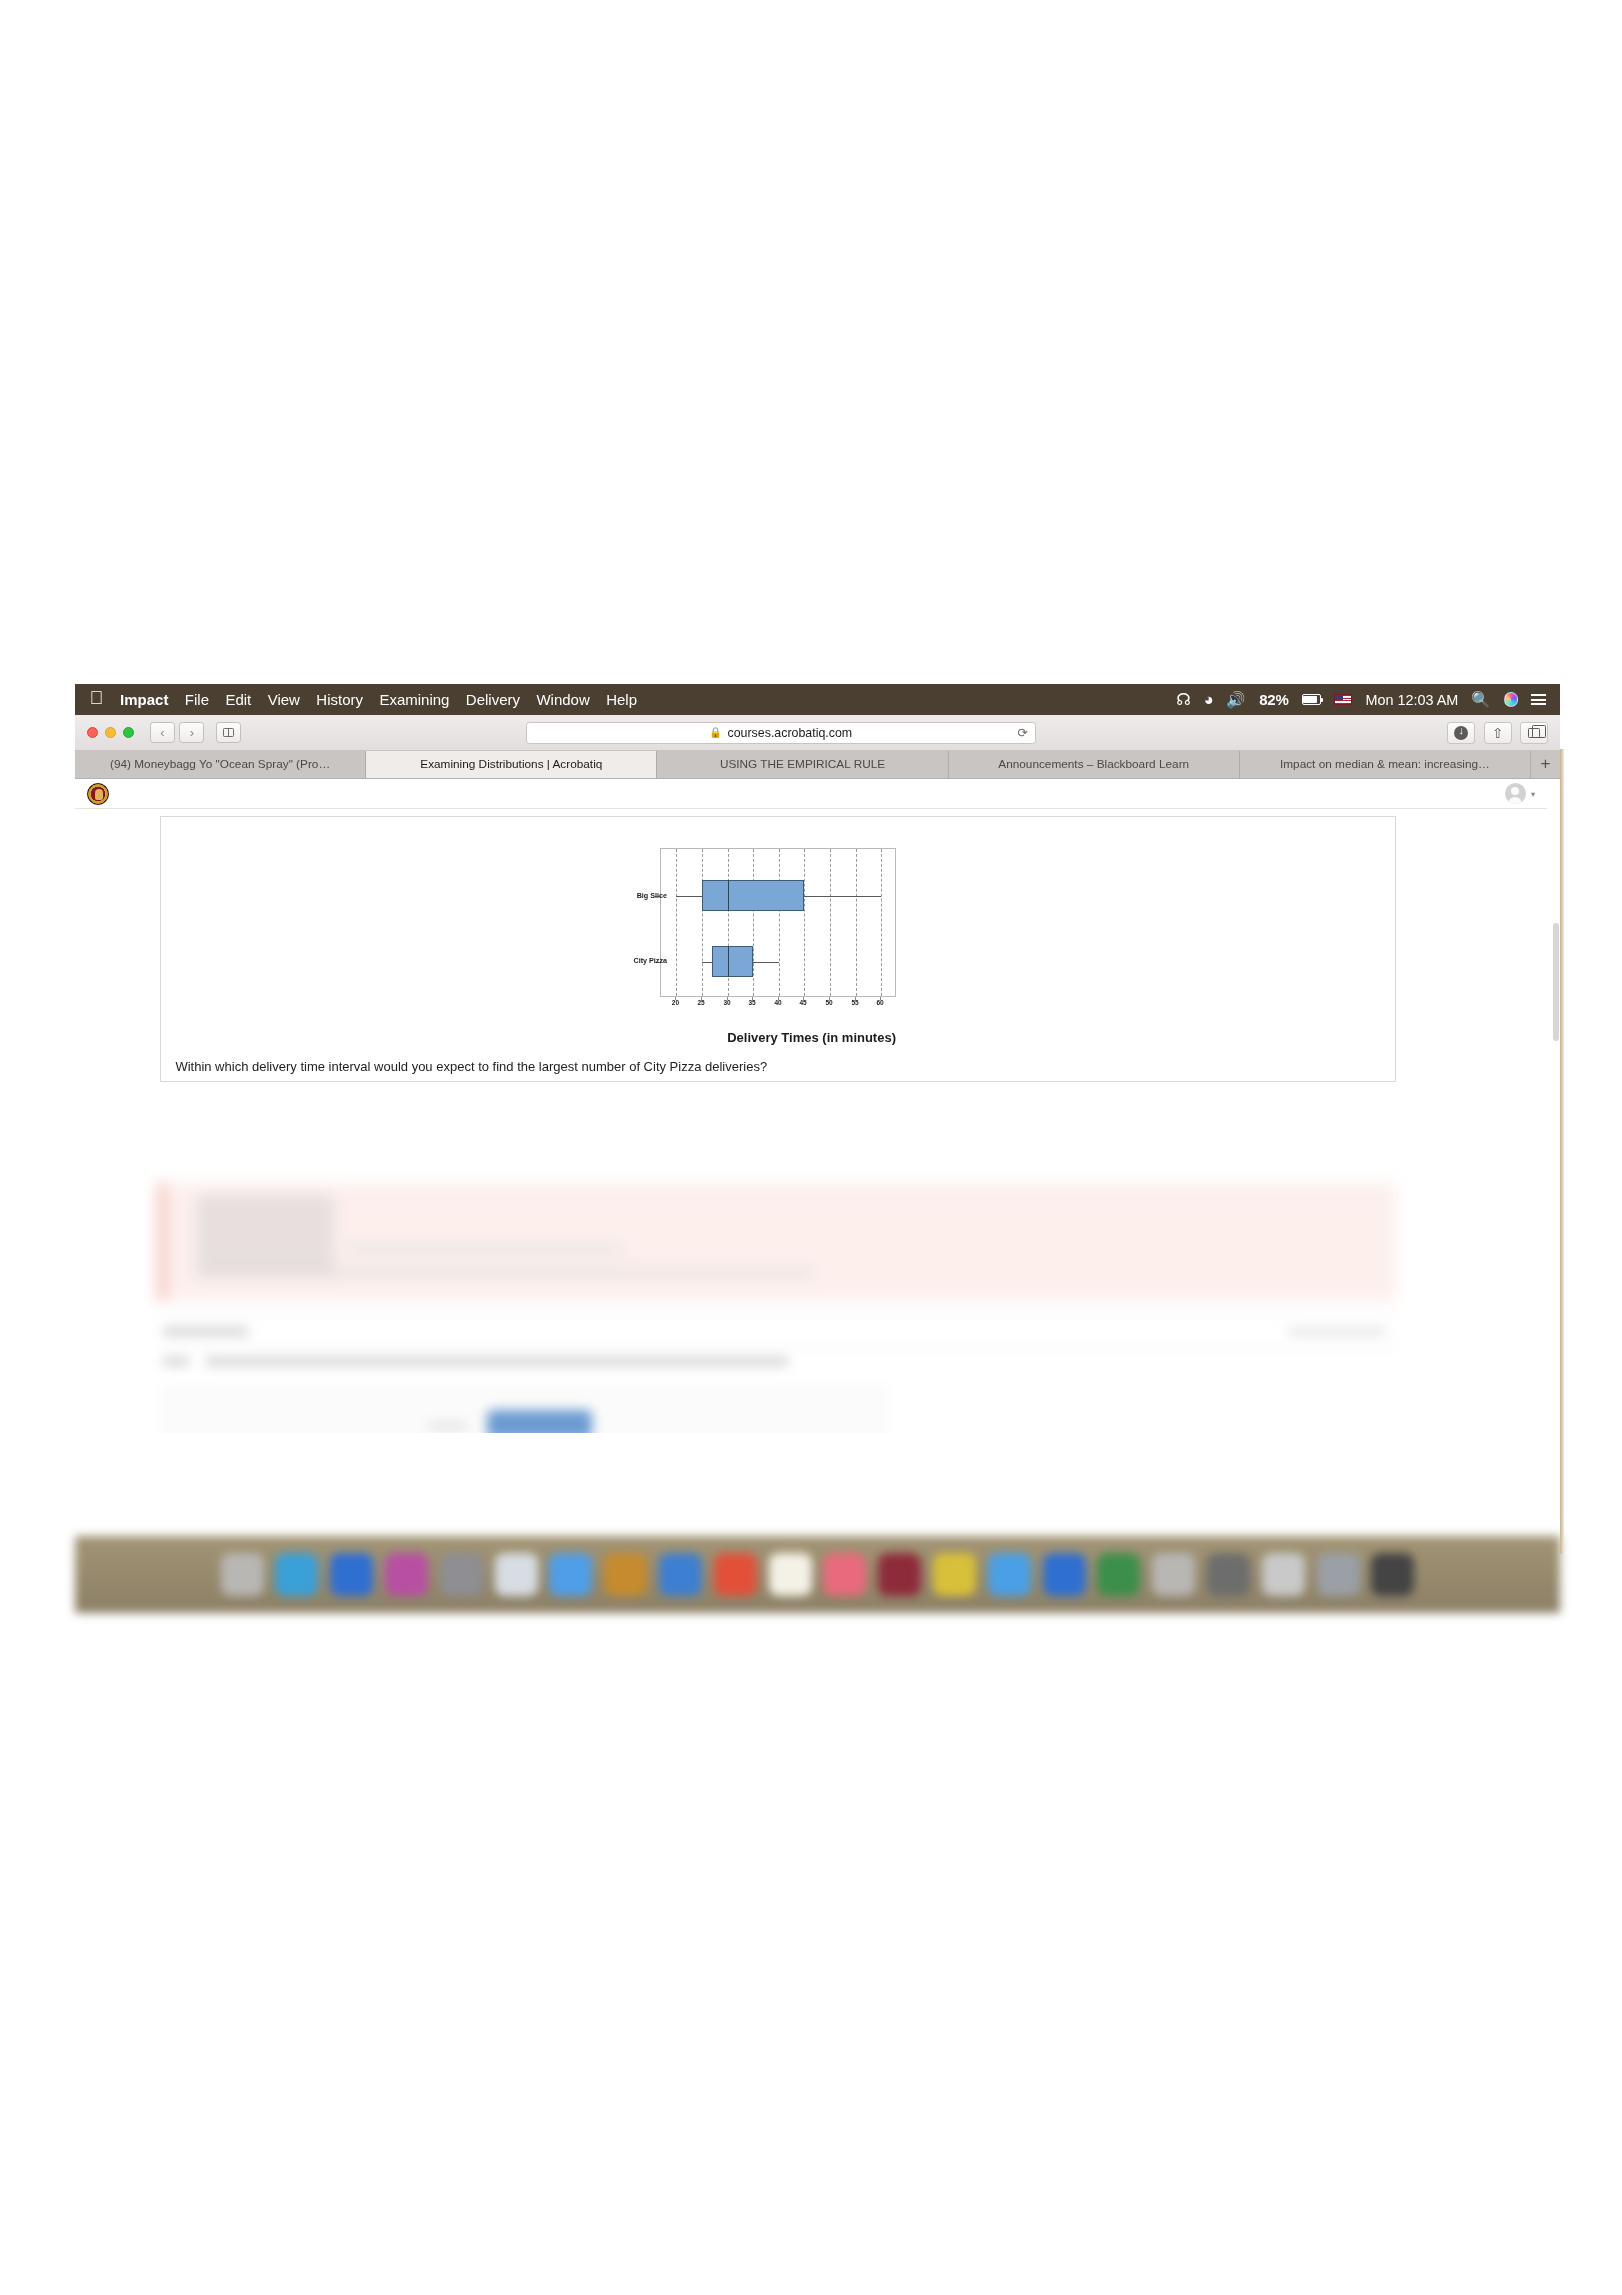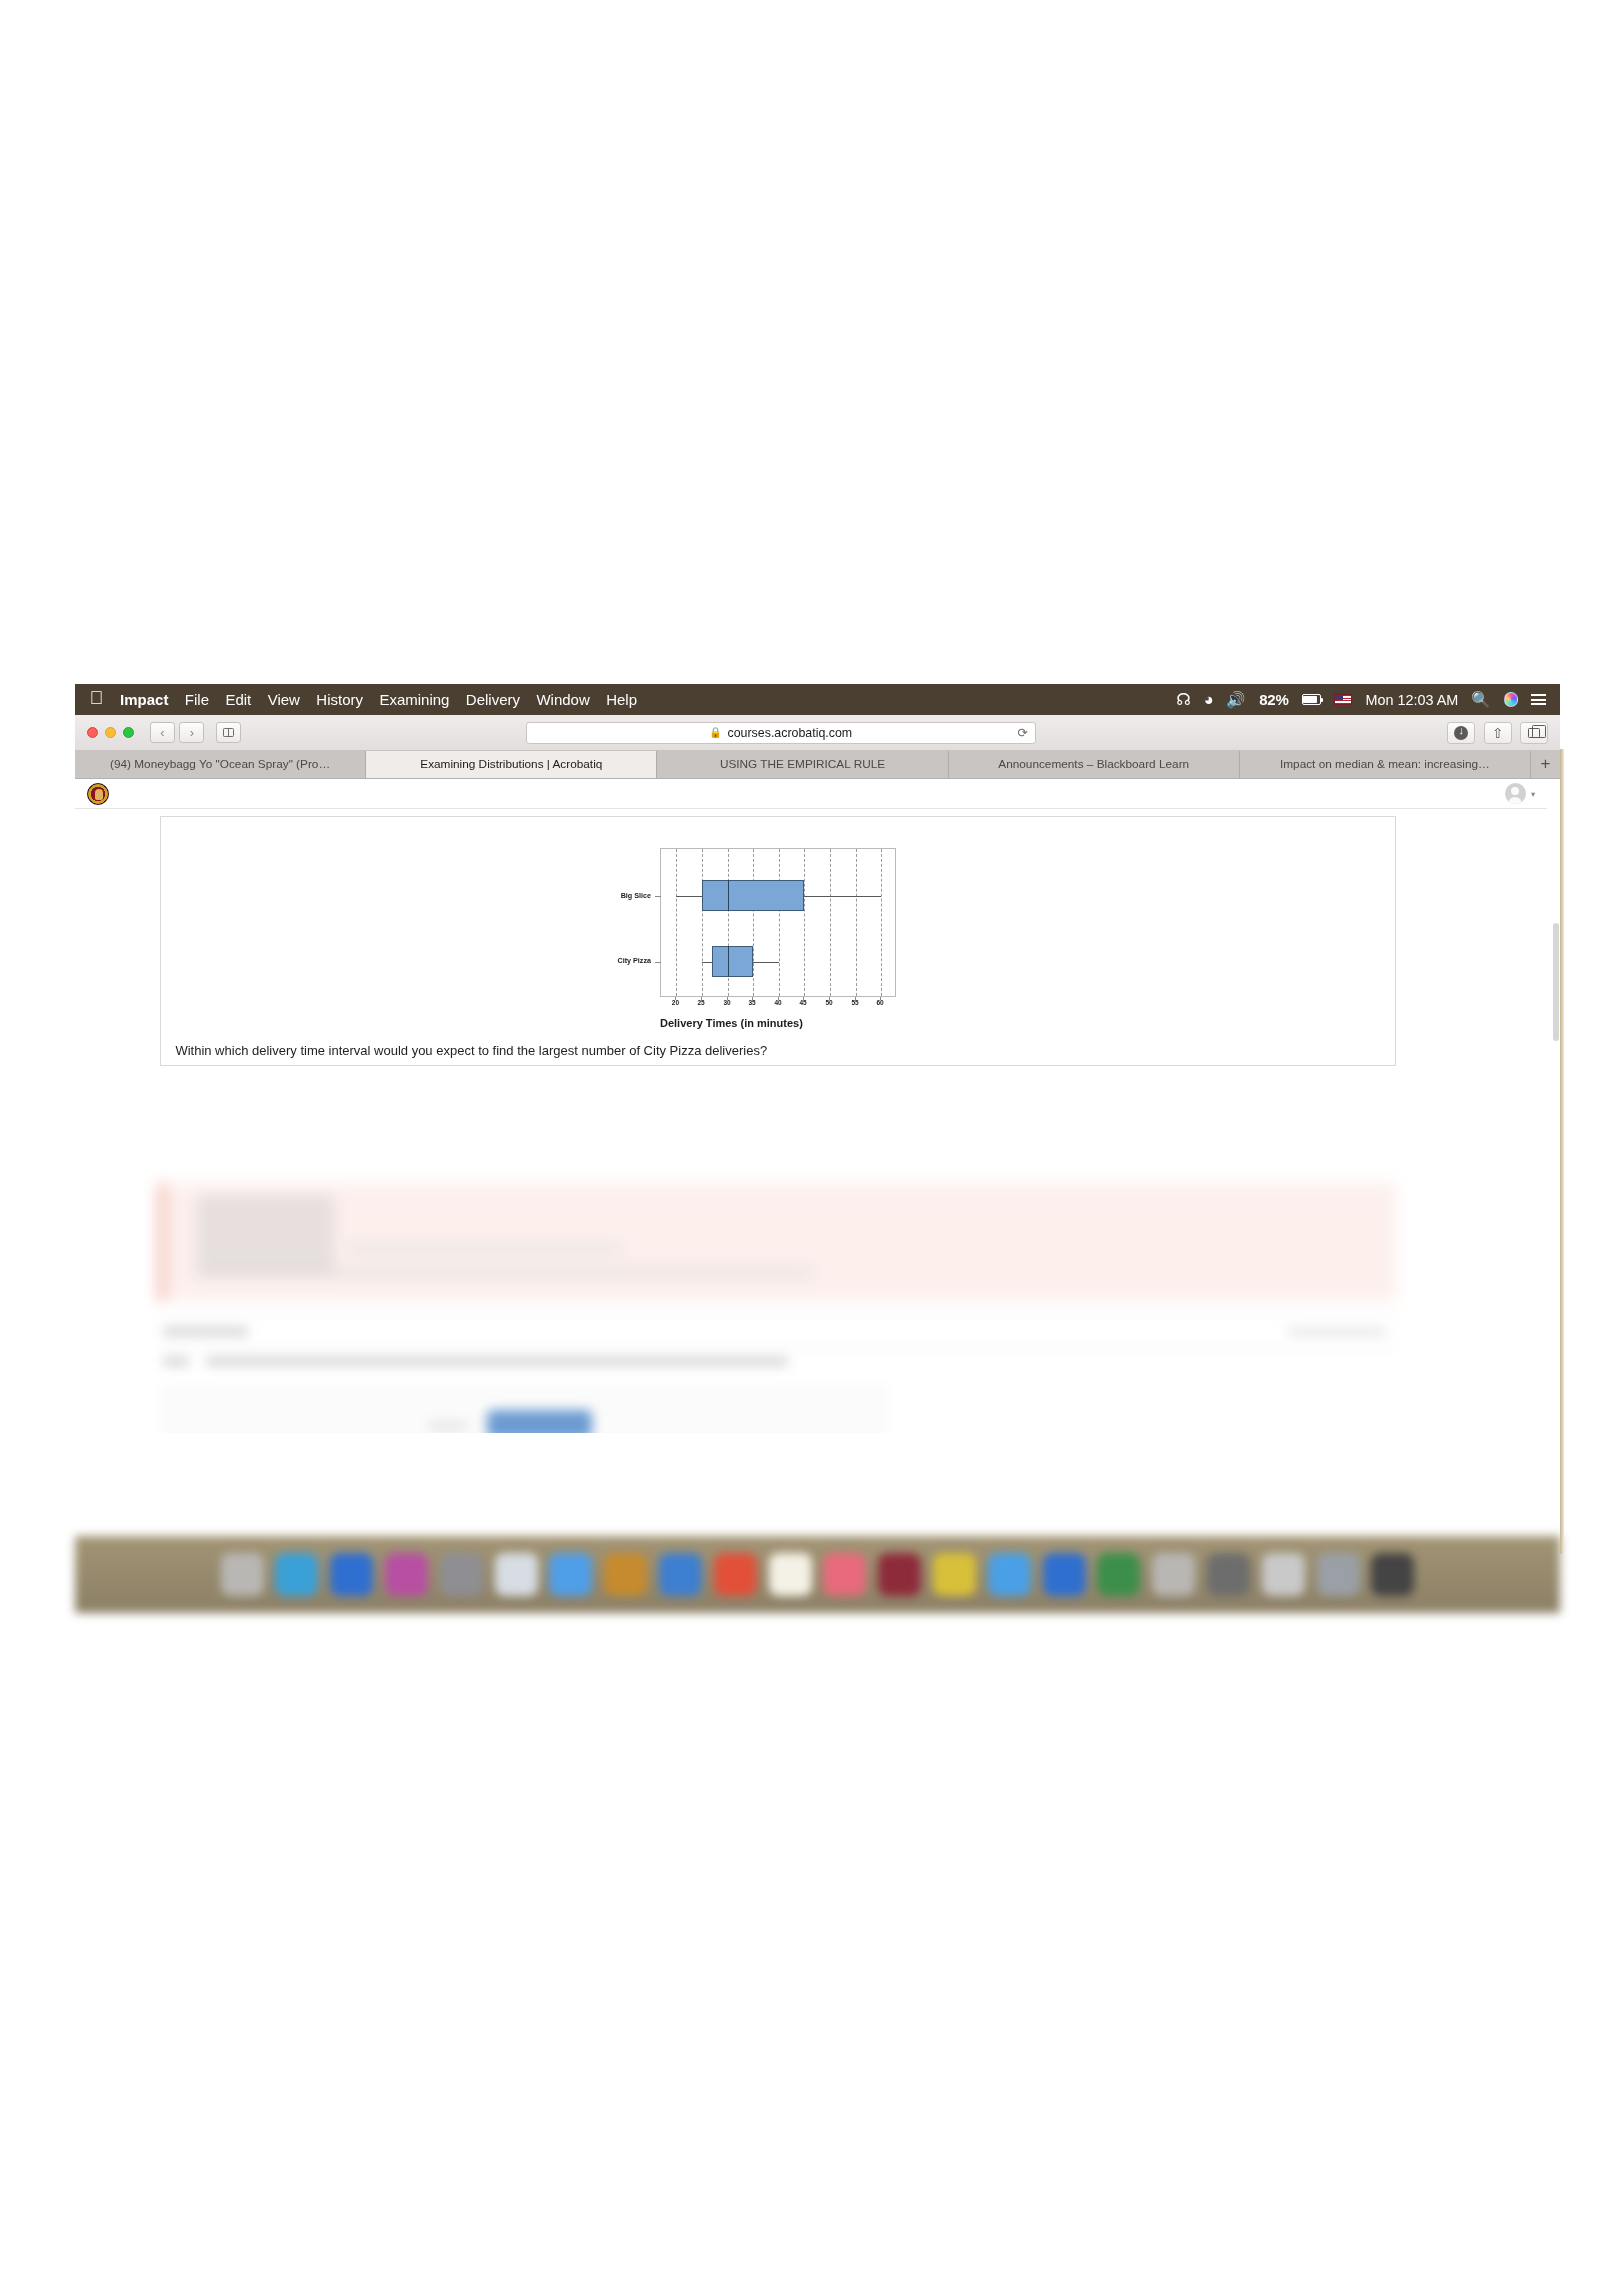--- a/index.html
+++ b/index.html
@@ -190,28 +190,28 @@
   #figure{ margin: 17px auto 5.2px auto; width: 236px; }
   .plotarea{
     position:relative;width:236px;height:149px;
     border:0.7px solid #b9b9b9;background:#ffffff;
   }
   .vgrid{position:absolute;top:0;bottom:0;width:0;border-left:0.7px dashed #9a9a9a;}
   .whisker{position:absolute;height:0;border-top:1.3px solid #595959;}
   .boxrect{position:absolute;background:#7ba7d7;border:1px solid #3f5a78;}
   .medline{position:absolute;width:0;border-left:1.2px solid #2f4358;}
   .ylab{
-    position:absolute;right:244px;font-size:7.2px;color:#1c1c1c;white-space:nowrap;
+    position:absolute;right:228px;font-size:7.2px;color:#1c1c1c;white-space:nowrap;
     font-weight:bold;
   }
   .ytick{position:absolute;left:-5.9px;width:5.9px;border-top:0.7px solid #8a8a8a;}
   .xaxis{position:relative;width:236px;height:19.6px;}
   .xtl{position:absolute;top:1.3px;font-size:6.5px;color:#1c1c1c;transform:translateX(-50%);font-weight:bold;}
   .xtick{position:absolute;top:-0.7px;height:3.3px;border-left:0.7px solid #8a8a8a;}
-  .xtitle{text-align:left;font-size:11px;color:#1c1c1c;font-weight:bold;margin-top:0;}
+  .xtitle{text-align:right;font-size:13px;color:#1c1c1c;font-weight:bold;margin-top:13px;}
 
   .subq{font-size:13px;color:#232323;padding:9.2px 14.4px 6.5px 14.4px;}
 
   
   #feedback{
     position:absolute;left:85px;top:404px;width:1236px;height:118px;
     background:#fcefec;
     border-left:3.3px solid #e2563f;
     filter: blur(7.2px);
     opacity:.95;

